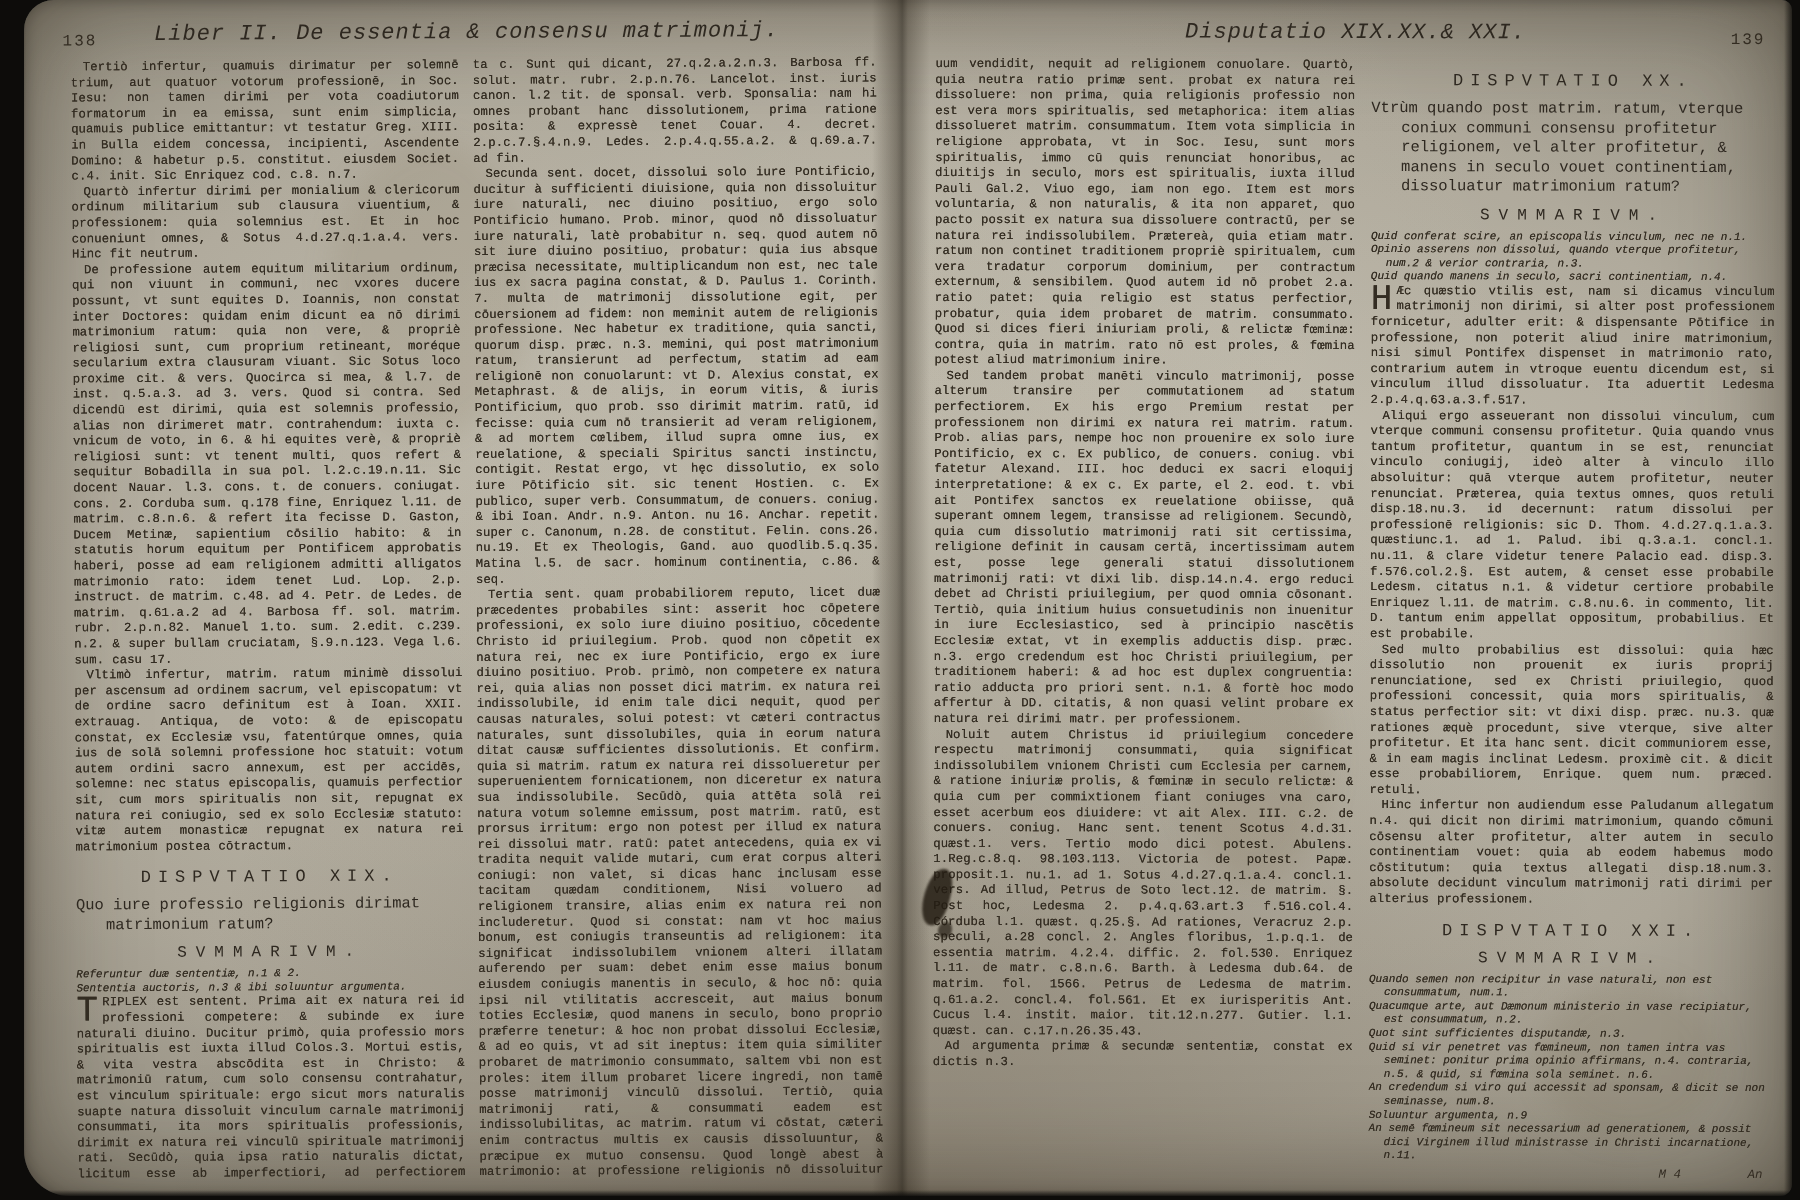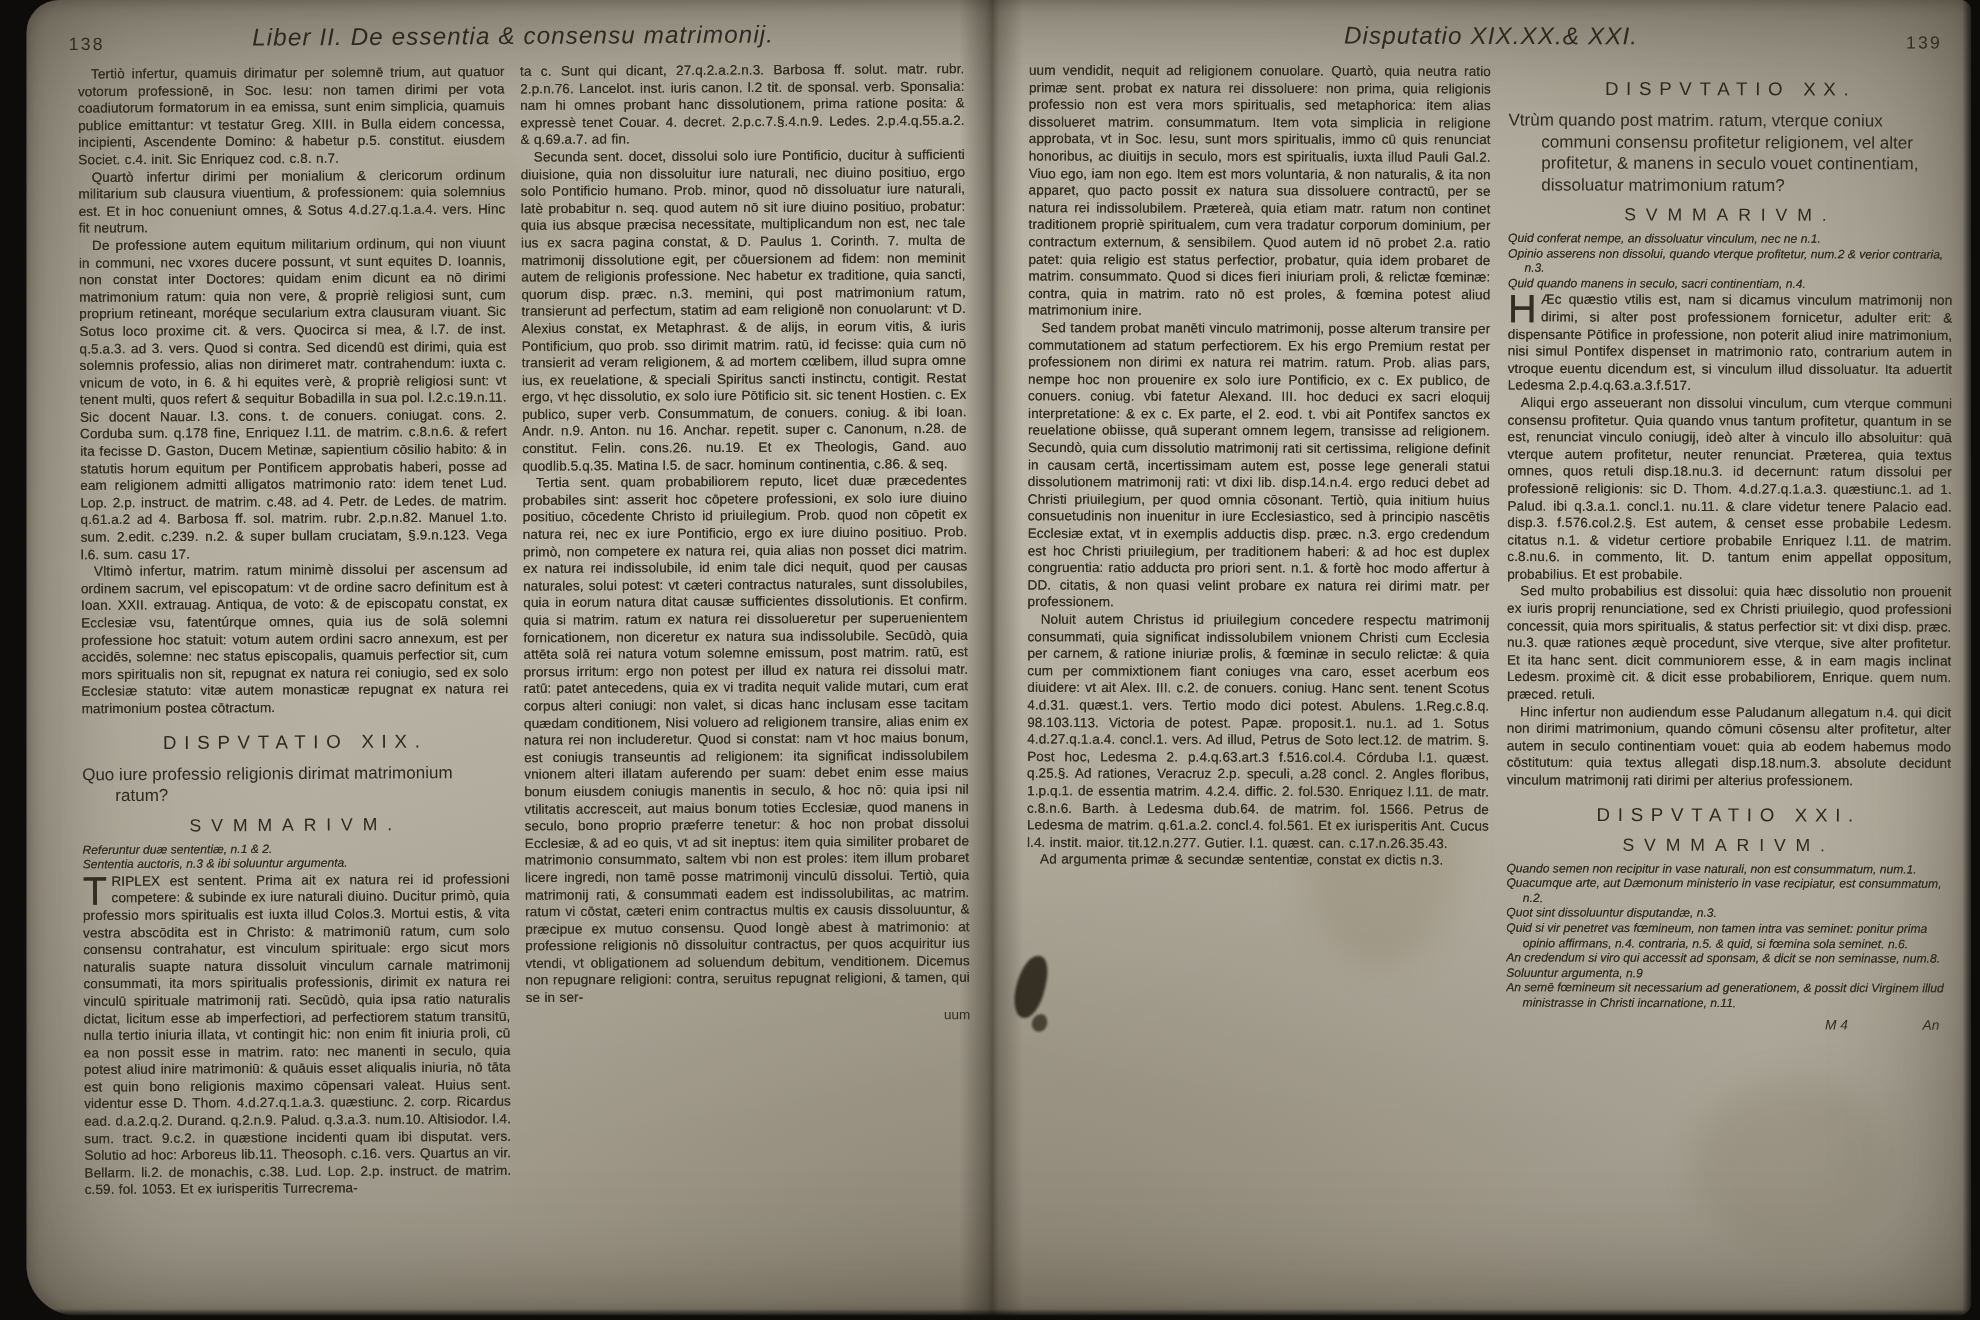--- a/index.html
+++ b/index.html
@@ -1,17 +1,17 @@
 <!DOCTYPE html>
 <html><head>
 <meta charset="utf-8">
 <style>
   html,body{margin:0;padding:0;background:#0d0c0a;}
   #scan{position:relative;width:1800px;height:1200px;overflow:hidden;
-        font-family:Liberation Sans, sans-serif;color:#332c22;}
+        font-family:Liberation Mono, monospace;color:#332c22;}
   
   #paper{position:absolute;left:24px;top:0;width:1768px;height:1196px;
     background:
       radial-gradient(ellipse at 18% 30%, rgba(255,250,235,.10), transparent 60%),
       radial-gradient(ellipse at 80% 40%, rgba(255,250,235,.12), transparent 55%),
       radial-gradient(ellipse at 50% 115%, rgba(70,58,40,.35), transparent 60%),
       radial-gradient(ellipse at 50% 50%, #bcb7a9 20%, #aaa496 70%, #8f8a7c 100%),
       #b2ac9f;
     border-radius:30px 10px 12px 46px;
     box-shadow:inset 0 0 110px rgba(45,36,24,.55), inset 0 0 16px rgba(0,0,0,.35);}
@@ -106,32 +106,32 @@
     <div id="col3" class="col">
         <div class="para noindent"><span>uum vendidit, nequit ad religionem conuolare. Quartò, quia neutra ratio primæ sent. probat ex natura rei dissoluere: non prima, quia religionis professio non est vera mors spiritualis, sed metaphorica: item alias dissolueret matrim. consummatum. Item vota simplicia in religione approbata, vt in Soc. Iesu, sunt mors spiritualis, immo cū quis renunciat honoribus, ac diuitijs in seculo, mors est spiritualis, iuxta illud Pauli Gal.2. Viuo ego, iam non ego. Item est mors voluntaria, &amp; non naturalis, &amp; ita non apparet, quo pacto possit ex natura sua dissoluere contractū, per se natura rei indissolubilem. Prætereà, quia etiam matr. ratum non continet traditionem propriè spiritualem, cum vera tradatur corporum dominium, per contractum externum, &amp; sensibilem. Quod autem id nō probet 2.a. ratio patet: quia religio est status perfectior, probatur, quia idem probaret de matrim. consummato. Quod si dices fieri iniuriam proli, &amp; relictæ fœminæ: contra, quia in matrim. rato nō est proles, &amp; fœmina potest aliud matrimonium inire.</span></div>
         <div class="para"><span>Sed tandem probat manēti vinculo matrimonij, posse alterum transire per commutationem ad statum perfectiorem. Ex his ergo Premium restat per professionem non dirimi ex natura rei matrim. ratum. Prob. alias pars, nempe hoc non prouenire ex solo iure Pontificio, ex c. Ex publico, de conuers. coniug. vbi fatetur Alexand. III. hoc deduci ex sacri eloquij interpretatione: &amp; ex c. Ex parte, el 2. eod. t. vbi ait Pontifex sanctos ex reuelatione obiisse, quā superant omnem legem, transisse ad religionem. Secundò, quia cum dissolutio matrimonij rati sit certissima, religione definit in causam certā, incertissimam autem est, posse lege generali statui dissolutionem matrimonij rati: vt dixi lib. disp.14.n.4. ergo reduci debet ad Christi priuilegium, per quod omnia cōsonant. Tertiò, quia initium huius consuetudinis non inuenitur in iure Ecclesiastico, sed à principio nascētis Ecclesiæ extat, vt in exemplis adductis disp. præc. n.3. ergo credendum est hoc Christi priuilegium, per traditionem haberi: &amp; ad hoc est duplex congruentia: ratio adducta pro priori sent. n.1. &amp; fortè hoc modo affertur à DD. citatis, &amp; non quasi velint probare ex natura rei dirimi matr. per professionem.</span></div>
         <div class="para"><span>Noluit autem Christus id priuilegium concedere respectu matrimonij consummati, quia significat indissolubilem vnionem Christi cum Ecclesia per carnem, &amp; ratione iniuriæ prolis, &amp; fœminæ in seculo relictæ: &amp; quia cum per commixtionem fiant coniuges vna caro, esset acerbum eos diuidere: vt ait Alex. III. c.2. de conuers. coniug. Hanc sent. tenent Scotus 4.d.31. quæst.1. vers. Tertio modo dici potest. Abulens. 1.Reg.c.8.q. 98.103.113. Victoria de potest. Papæ. proposit.1. nu.1. ad 1. Sotus 4.d.27.q.1.a.4. concl.1. vers. Ad illud, Petrus de Soto lect.12. de matrim. §. Post hoc, Ledesma 2. p.4.q.63.art.3 f.516.col.4. Córduba l.1. quæst. q.25.§. Ad rationes, Veracruz 2.p. speculi, a.28 concl. 2. Angles floribus, 1.p.q.1. de essentia matrim. 4.2.4. diffic. 2. fol.530. Enriquez l.11. de matr. c.8.n.6. Barth. à Ledesma dub.64. de matrim. fol. 1566. Petrus de Ledesma de matrim. q.61.a.2. concl.4. fol.561. Et ex iurisperitis Ant. Cucus l.4. instit. maior. tit.12.n.277. Gutier. l.1. quæst. can. c.17.n.26.35.43.</span></div>
         <div class="para"><span>Ad argumenta primæ &amp; secundæ sententiæ, constat ex dictis n.3.</span></div>
       </div>
     <div id="col4" class="col">
         <div class="heading">DISPVTATIO XX.</div>
         <div class="question">Vtrùm quando post matrim. ratum, vterque coniux communi consensu profitetur religionem, vel alter profitetur, &amp; manens in seculo vouet continentiam, dissoluatur matrimonium ratum?</div>
         <div class="sumhead">SVMMARIVM.</div>
-        <div class="sumitem">Quid conferat nempe, an dissoluatur vinculum, nec ne n.1.</div>
+        <div class="sumitem">Quid conferat scire, an episcopalis vinculum, nec ne n.1.</div>
         <div class="sumitem">Opinio asserens non dissolui, quando vterque profitetur, num.2 &amp; verior contraria, n.3.</div>
         <div class="sumitem">Quid quando manens in seculo, sacri continentiam, n.4.</div>
         <div class="para noindent"><span class="dropcap">H</span><span>Æc quæstio vtilis est, nam si dicamus vinculum matrimonij non dirimi, si alter post professionem fornicetur, adulter erit: &amp; dispensante Pōtifice in professione, non poterit aliud inire matrimonium, nisi simul Pontifex dispenset in matrimonio rato, contrarium autem in vtroque euentu dicendum est, si vinculum illud dissoluatur. Ita aduertit Ledesma 2.p.4.q.63.a.3.f.517.</span></div>
         <div class="para"><span>Aliqui ergo asseuerant non dissolui vinculum, cum vterque communi consensu profitetur. Quia quando vnus tantum profitetur, quantum in se est, renunciat vinculo coniugij, ideò alter à vinculo illo absoluitur: quā vterque autem profitetur, neuter renunciat. Præterea, quia textus omnes, quos retuli disp.18.nu.3. id decernunt: ratum dissolui per professionē religionis: sic D. Thom. 4.d.27.q.1.a.3. quæstiunc.1. ad 1. Palud. ibi q.3.a.1. concl.1. nu.11. &amp; clare videtur tenere Palacio ead. disp.3. f.576.col.2.§. Est autem, &amp; censet esse probabile Ledesm. citatus n.1. &amp; videtur certiore probabile Enriquez l.11. de matrim. c.8.nu.6. in commento, lit. D. tantum enim appellat oppositum, probabilius. Et est probabile.</span></div>
         <div class="para"><span>Sed multo probabilius est dissolui: quia hæc dissolutio non prouenit ex iuris proprij renunciatione, sed ex Christi priuilegio, quod professioni concessit, quia mors spiritualis, &amp; status perfectior sit: vt dixi disp. præc. nu.3. quæ rationes æquè procedunt, sive vterque, sive alter profitetur. Et ita hanc sent. dicit communiorem esse, &amp; in eam magis inclinat Ledesm. proximè cit. &amp; dicit esse probabiliorem, Enrique. quem num. præced. retuli.</span></div>
         <div class="para"><span>Hinc infertur non audiendum esse Paludanum allegatum n.4. qui dicit non dirimi matrimonium, quando cōmuni cōsensu alter profitetur, alter autem in seculo continentiam vouet: quia ab eodem habemus modo cōstitutum: quia textus allegati disp.18.num.3. absolute decidunt vinculum matrimonij rati dirimi per alterius professionem.</span></div>
         <div class="heading">DISPVTATIO XXI.</div>
         <div class="sumhead">SVMMARIVM.</div>
         <div class="sumitem">Quando semen non recipitur in vase naturali, non est consummatum, num.1.</div>
         <div class="sumitem">Quacumque arte, aut Dæmonum ministerio in vase recipiatur, est consummatum, n.2.</div>
-        <div class="sumitem">Quot sint dissoluuntur disputandæ, n.3.</div>
+        <div class="sumitem">Quot sint sufficientes disputandæ, n.3.</div>
         <div class="sumitem">Quid si vir penetret vas fœmineum, non tamen intra vas seminet: ponitur prima opinio affirmans, n.4. contraria, n.5. &amp; quid, si fœmina sola seminet. n.6.</div>
         <div class="sumitem">An credendum si viro qui accessit ad sponsam, &amp; dicit se non seminasse, num.8.</div>
         <div class="sumitem">Soluuntur argumenta, n.9</div>
         <div class="sumitem">An semē fœmineum sit necessarium ad generationem, &amp; possit dici Virginem illud ministrasse in Christi incarnatione, n.11.</div>
         <div class="sigline">
           <div>M 4</div>
           <div>An</div>
         </div>
       </div>
   </div>

